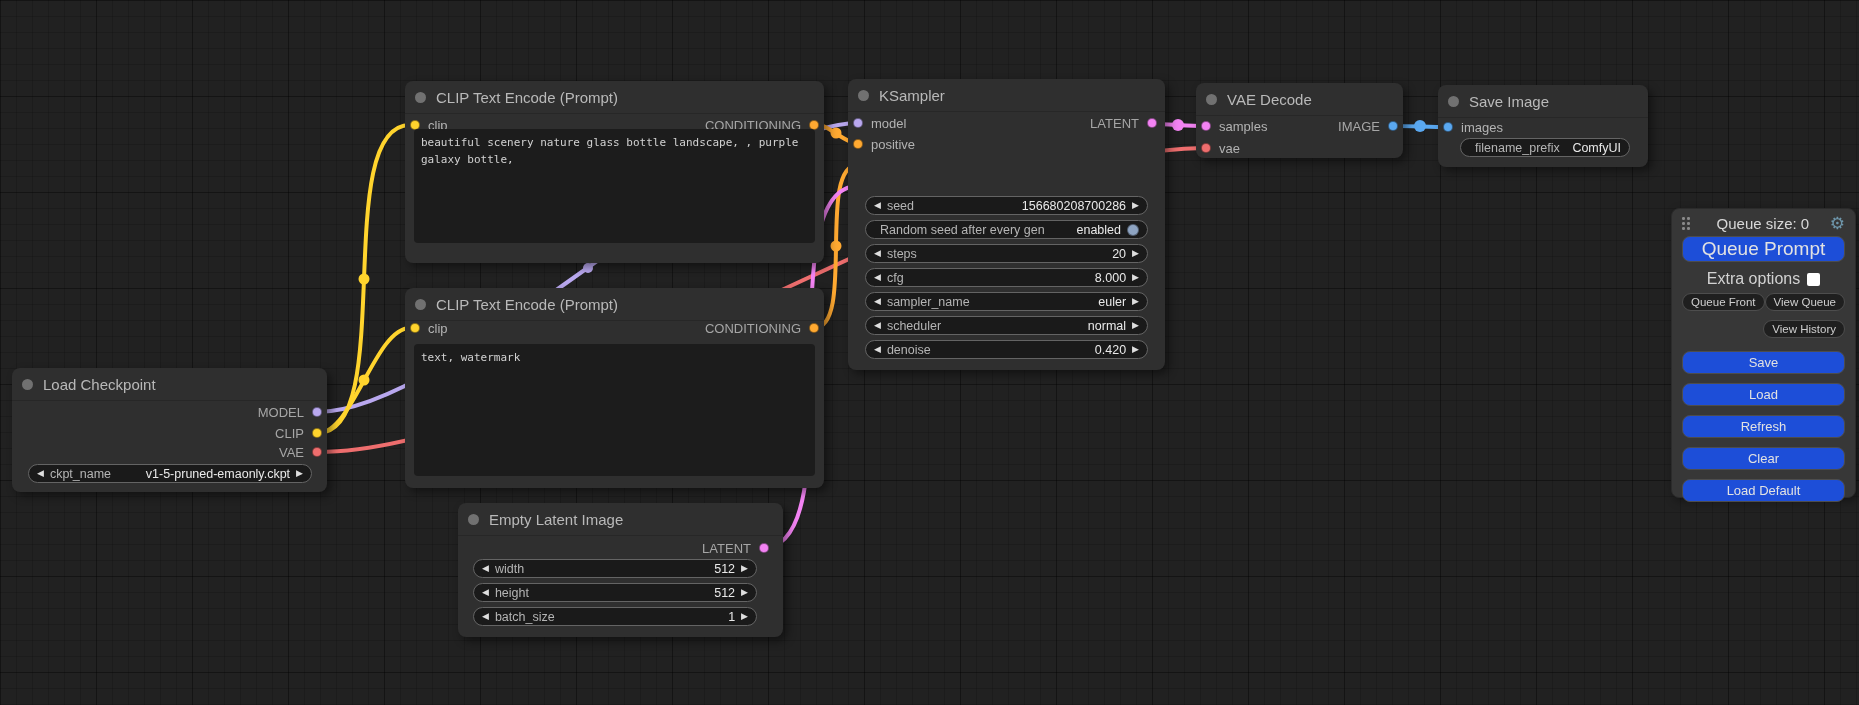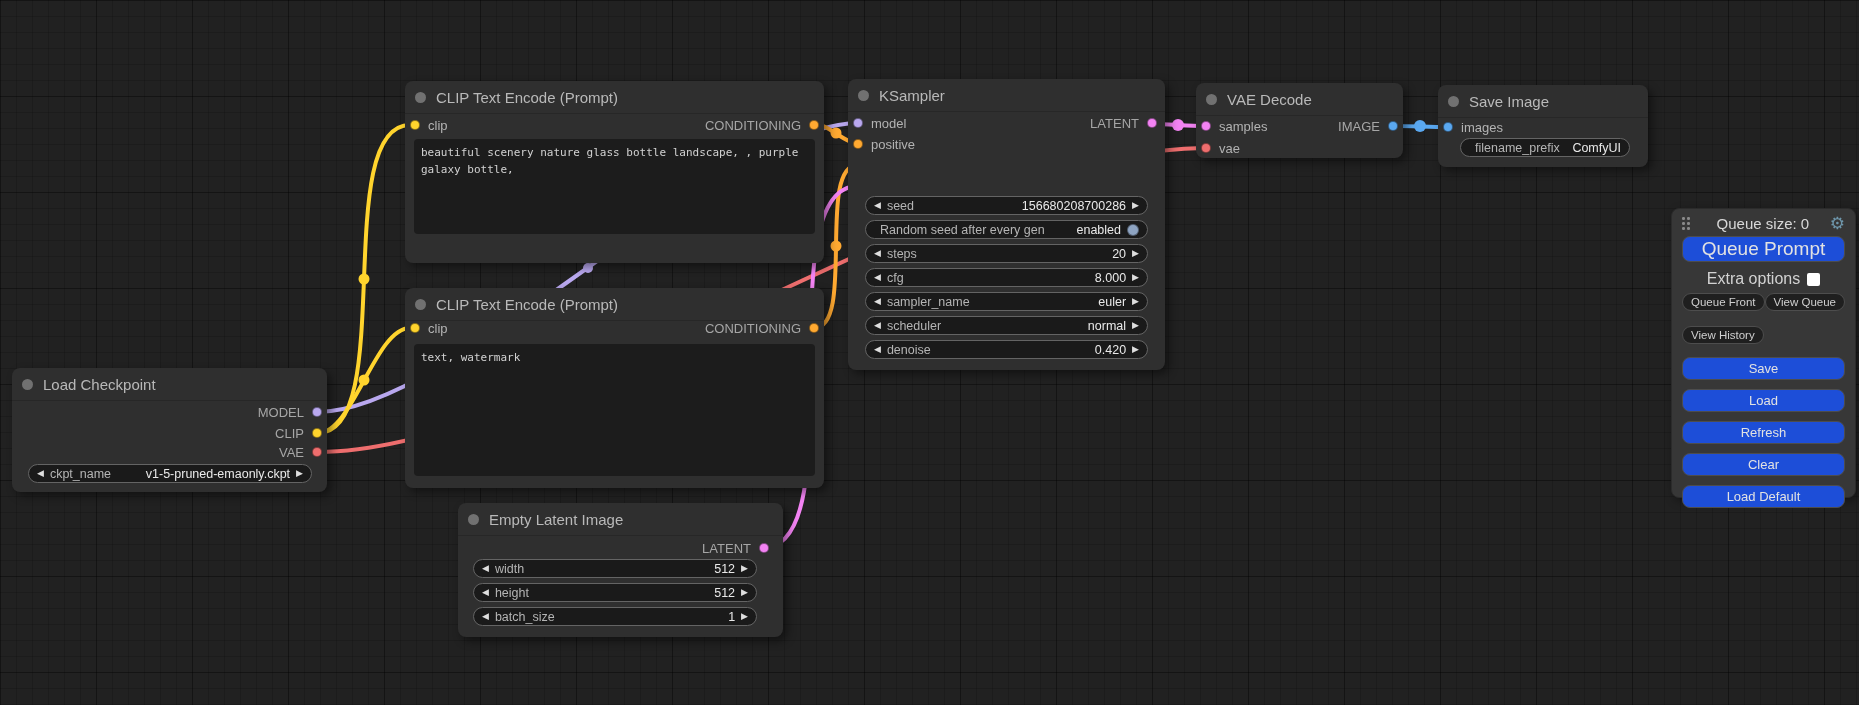--- a/index.html
+++ b/index.html
@@ -77,21 +77,21 @@
   .gear { font-size:17px; color:var(--gear); line-height:1; }
   .qp-btn {
     background:#1d4ed8; border:1px solid #4d4d4d; border-radius:8px;
     color:#e2e2e2; text-align:center; cursor:pointer;
   }
   #queue-prompt-btn { height:26px; font-size:19px; line-height:24px; margin-top:4px; }
   .qp-extra { display:flex; align-items:center; justify-content:center; gap:7px; height:20px; margin-top:8px; font-size:16px; color:#d2d2d2; }
   .qp-checkbox { width:13px; height:13px; background:#fff; border-radius:2px; }
   .qp-pills { display:flex; justify-content:space-between; margin-top:5px; }
   .pill { font-size:11.5px; color:#cfcfcf; border:1px solid #4d4d4d; background:#1f1f1f; border-radius:9px; padding:1px 8px; line-height:14px; }
-  .qp-pill-center { display:flex; justify-content:flex-start; margin-top:15px; }
+  .qp-pill-center { display:flex; justify-content:flex-end; margin-top:9px; }
   .qp-actions { display:flex; flex-direction:column; gap:9px; margin-top:13px; }
   .qp-actions .qp-btn { height:23px; font-size:13px; line-height:21px; }
 </style>
 </head>
 <body>
 
 <svg id="wires" xmlns="http://www.w3.org/2000/svg">
   <path class="wire wire-model" d="M318,412 C453,412 723,123 858,123"></path>
   <circle class="mid-model" cx="588" cy="268" r="5"></circle>
   <path class="wire wire-clip" d="M318,433 C398,433 330,125 410,125"></path>
@@ -145,21 +145,21 @@
   <div class="slot-row slot-pad-l slot-pad-r" style="top:34px;justify-content:space-between">
     <span style="display:flex;align-items:center">
       <span class="port p-clip"></span>
       <span class="in-label">clip</span>
     </span>
     <span style="display:flex;align-items:center">
       <span class="out-label">CONDITIONING</span>
       <span class="port p-cond"></span>
     </span>
   </div>
-  <div class="prompt-box" style="left:9px;top:58px;width:401px;height:95px">beautiful scenery nature glass bottle landscape, , purple galaxy bottle,</div>
+  <div class="prompt-box" style="left:9px;top:48px;width:401px;height:114px">beautiful scenery nature glass bottle landscape, , purple galaxy bottle,</div>
 </div>
 
 <div class="node" style="left:405px;top:288px;width:419px;height:200px">
   <div class="node-title">
     <span class="title-dot"></span>
     <span>CLIP Text Encode (Prompt)</span>
   </div>
   <div class="slot-row slot-pad-l slot-pad-r" style="top:30px;justify-content:space-between">
     <span style="display:flex;align-items:center">
       <span class="port p-clip"></span>

